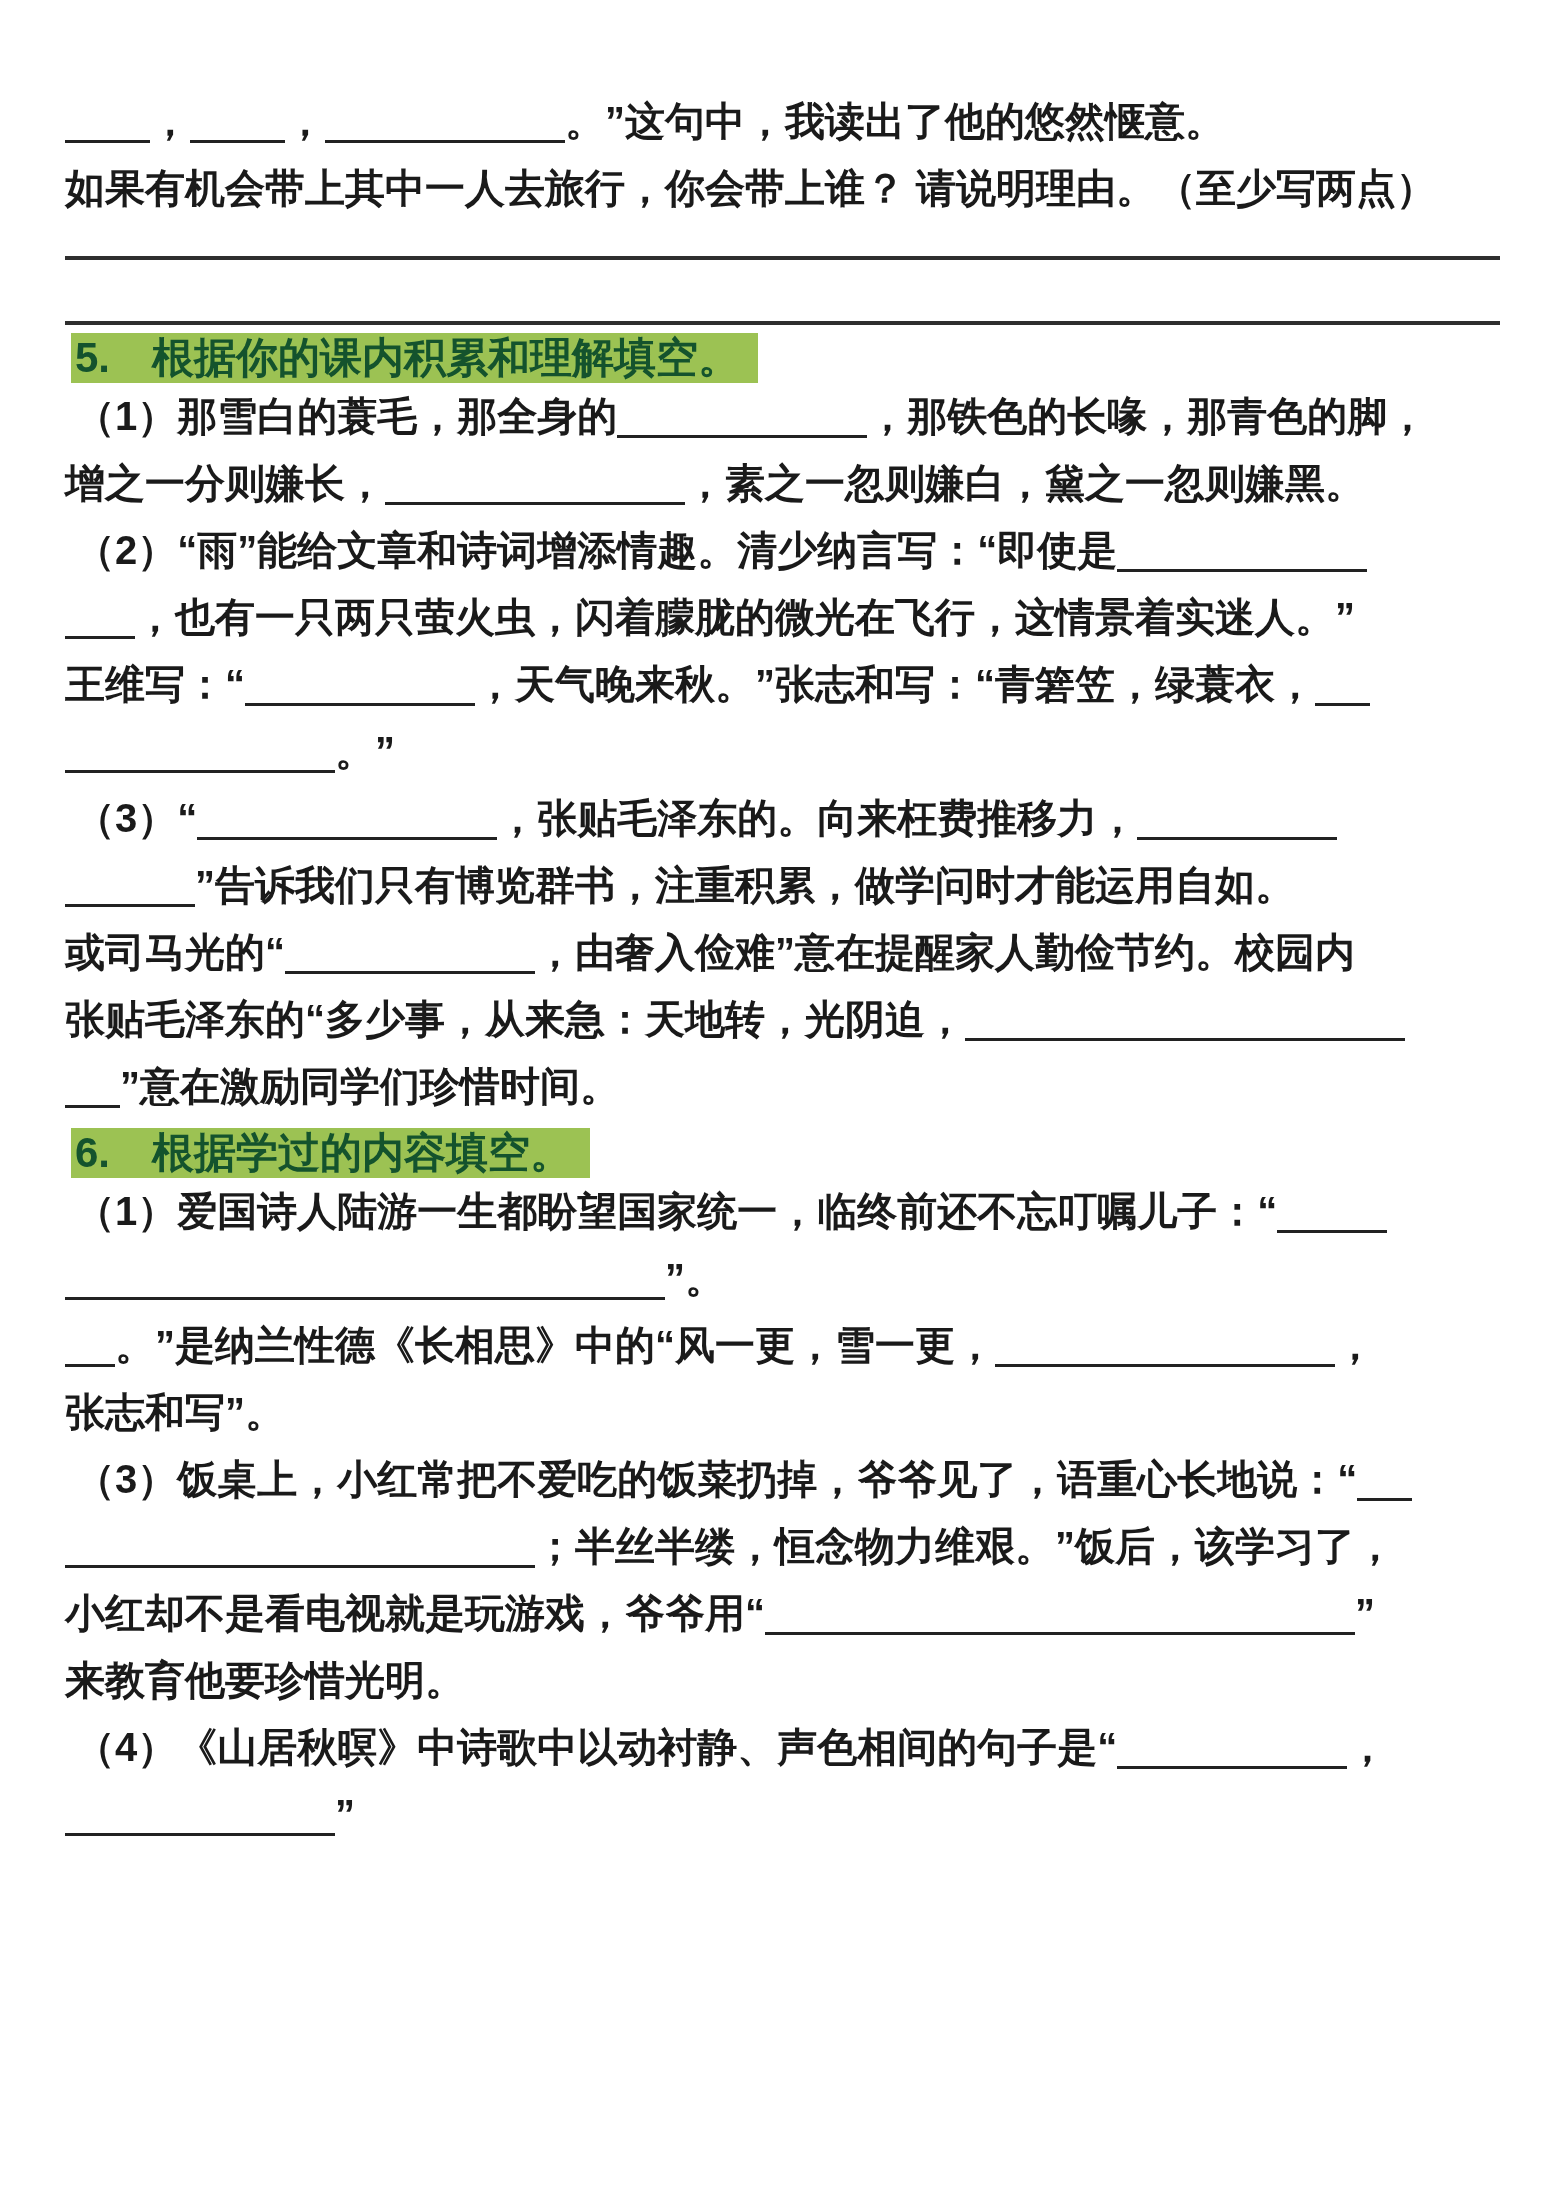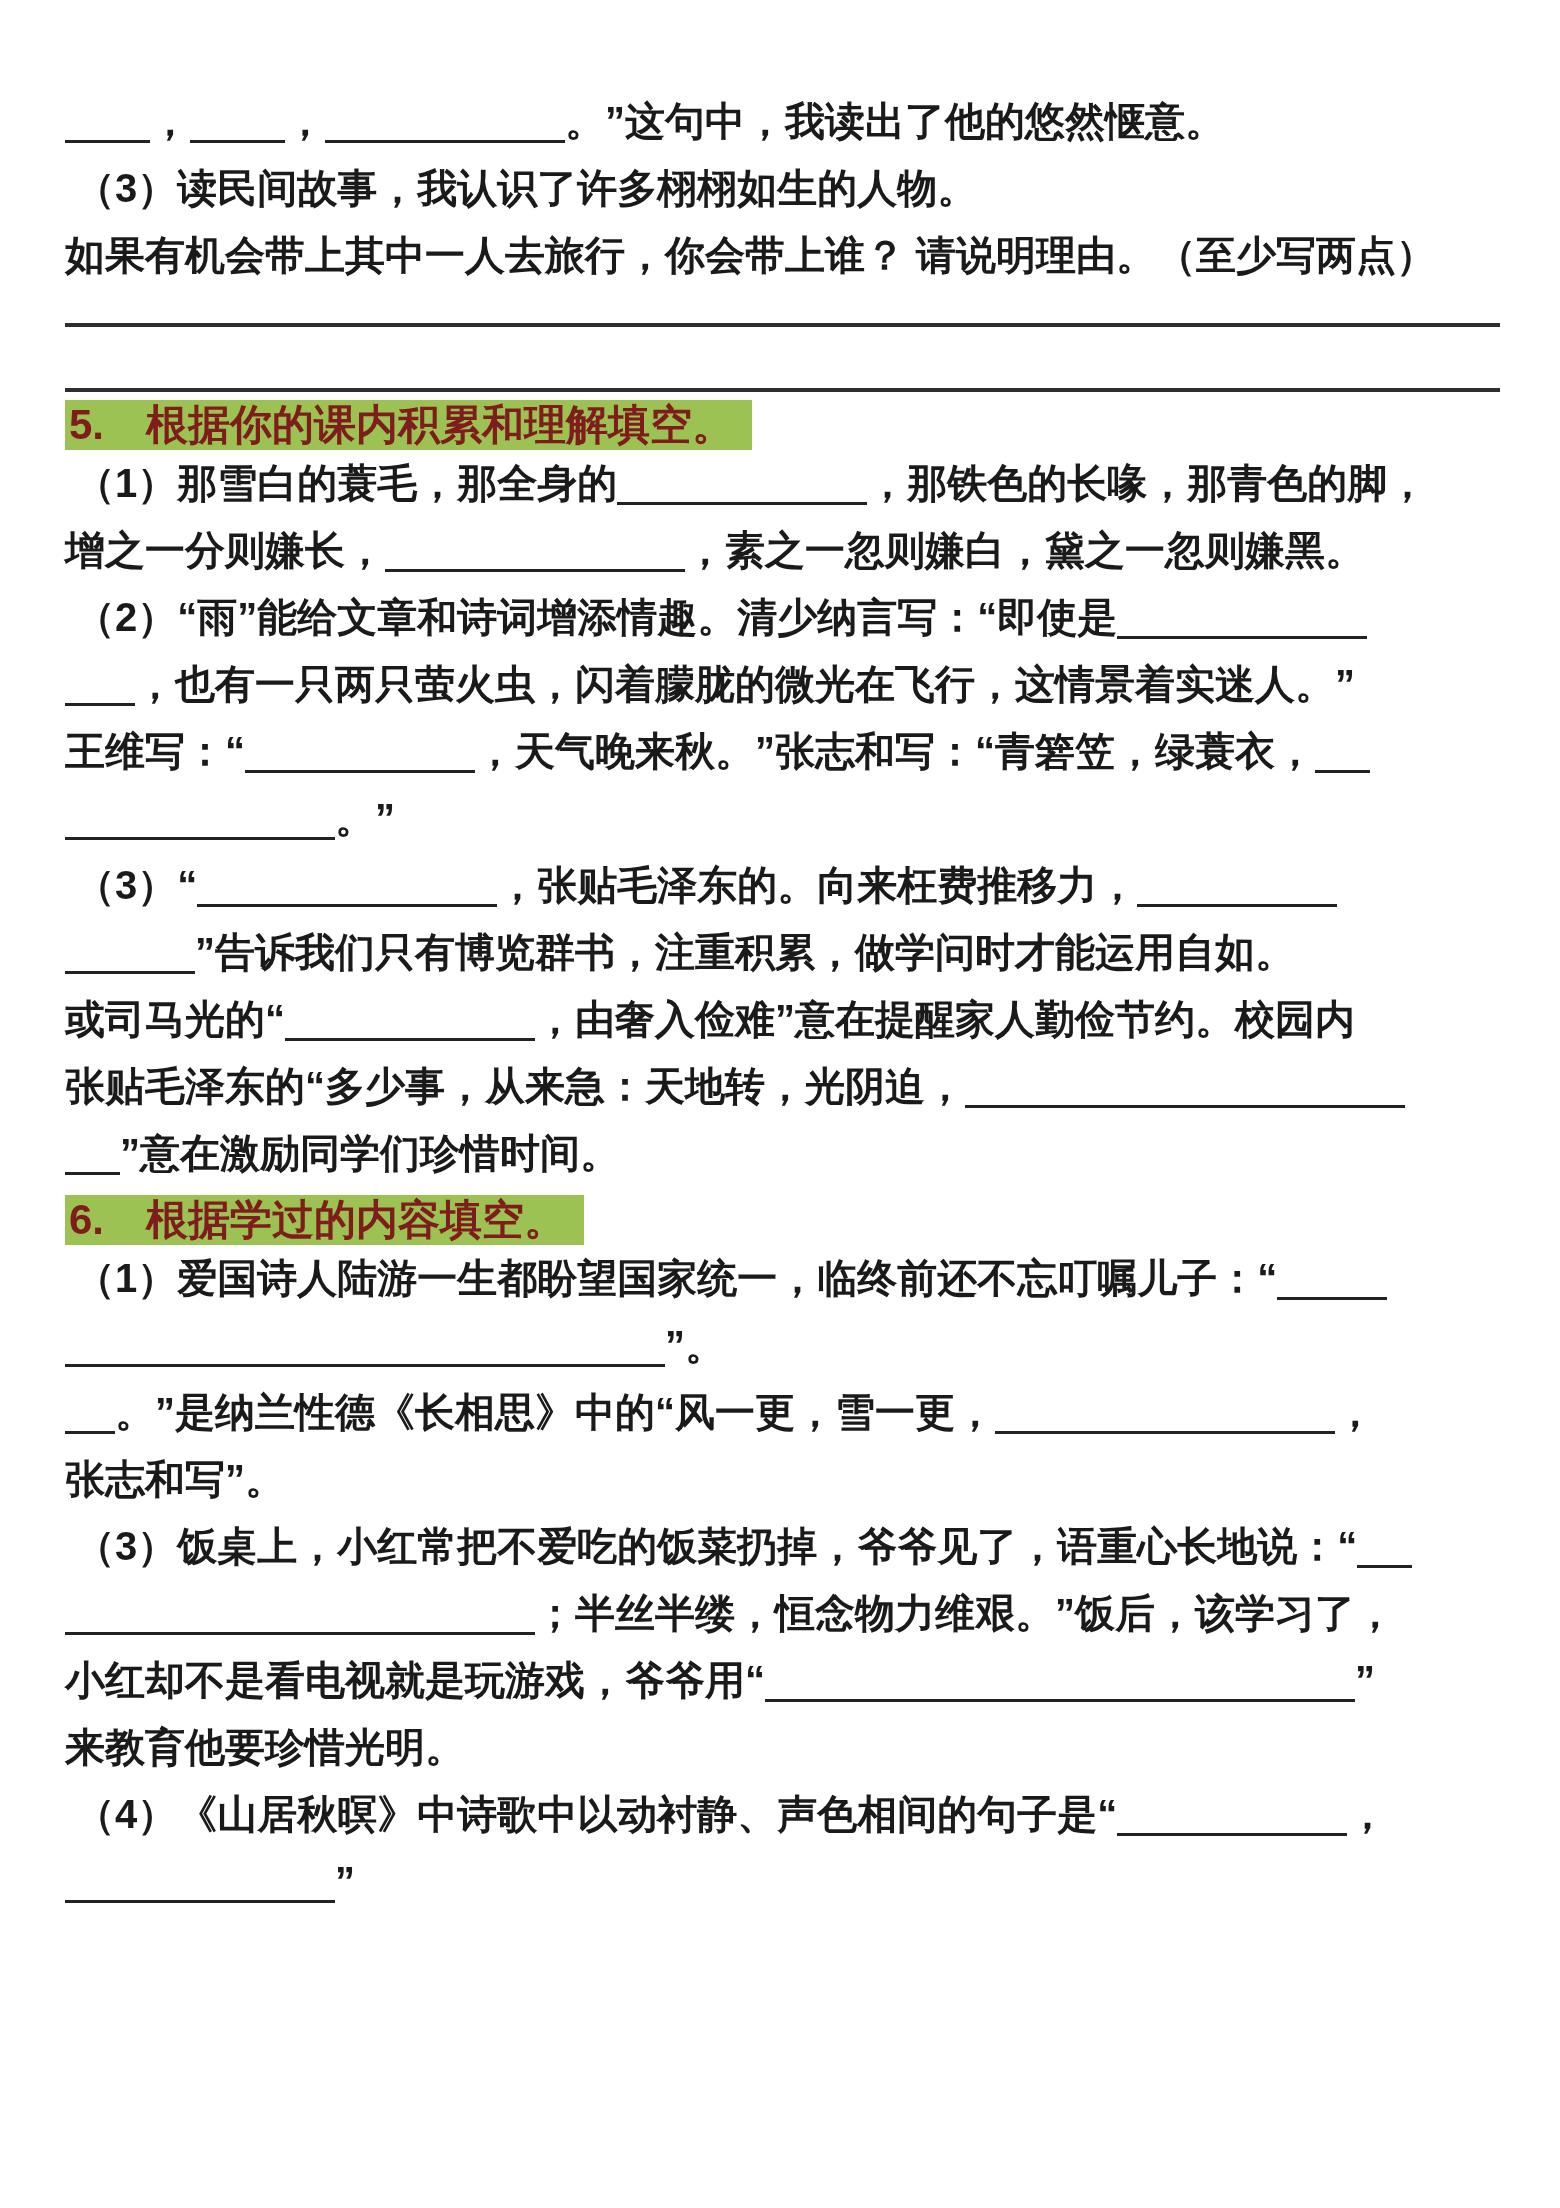--- a/index.html
+++ b/index.html
@@ -44,32 +44,32 @@
   .heading-row {
     margin-top: 8px;
     height: 50px;
     line-height: 50px;
     font-size: 42px;
     white-space: nowrap;
   }
   .heading-bar {
     display: inline-block;
     background: #9cc253;
-    color: #7f1d1d;
+    color: #14532d;
     padding: 0 18px 0 4px;
     height: 50px;
     line-height: 50px;
+    margin-left: 6px;
   }
 </style>
 </head>
 <body>
 
 <div class="page">
     <div class="line"><span class="blank" style="width: 85px;"></span><span>，</span><span class="blank" style="width: 95px;"></span><span>，</span><span class="blank" style="width: 240px;"></span><span>。”这句中，我读出了他的悠然惬意。</span></div>
-    <div class="line indent"><span>（3）读民间故事，我认识了许多栩栩如生的人物。</span></div>
     <div class="line"><span>如果有机会带上其中一人去旅行，你会带上谁？ 请说明理由。（至少写两点）</span></div>
     <div class="rule rule-first"></div>
     <div class="rule rule-next"></div>
     <div class="heading-row"><span class="heading-bar">5.　根据你的课内积累和理解填空。</span></div>
     <div class="line indent"><span>（1）那雪白的蓑毛，那全身的</span><span class="blank" style="width: 250px;"></span><span>，那铁色的长喙，那青色的脚，</span></div>
     <div class="line"><span>增之一分则嫌长，</span><span class="blank" style="width: 300px;"></span><span>，素之一忽则嫌白，黛之一忽则嫌黑。</span></div>
     <div class="line indent"><span>（2）“雨”能给文章和诗词增添情趣。清少纳言写：“即使是</span><span class="blank" style="width: 250px;"></span></div>
     <div class="line"><span class="blank" style="width: 70px;"></span><span>，也有一只两只萤火虫，闪着朦胧的微光在飞行，这情景着实迷人。”</span></div>
     <div class="line"><span>王维写：“</span><span class="blank" style="width: 230px;"></span><span>，天气晚来秋。”张志和写：“青箬笠，绿蓑衣，</span><span class="blank" style="width: 55px;"></span></div>
     <div class="line"><span class="blank" style="width: 270px;"></span><span>。”</span></div>

